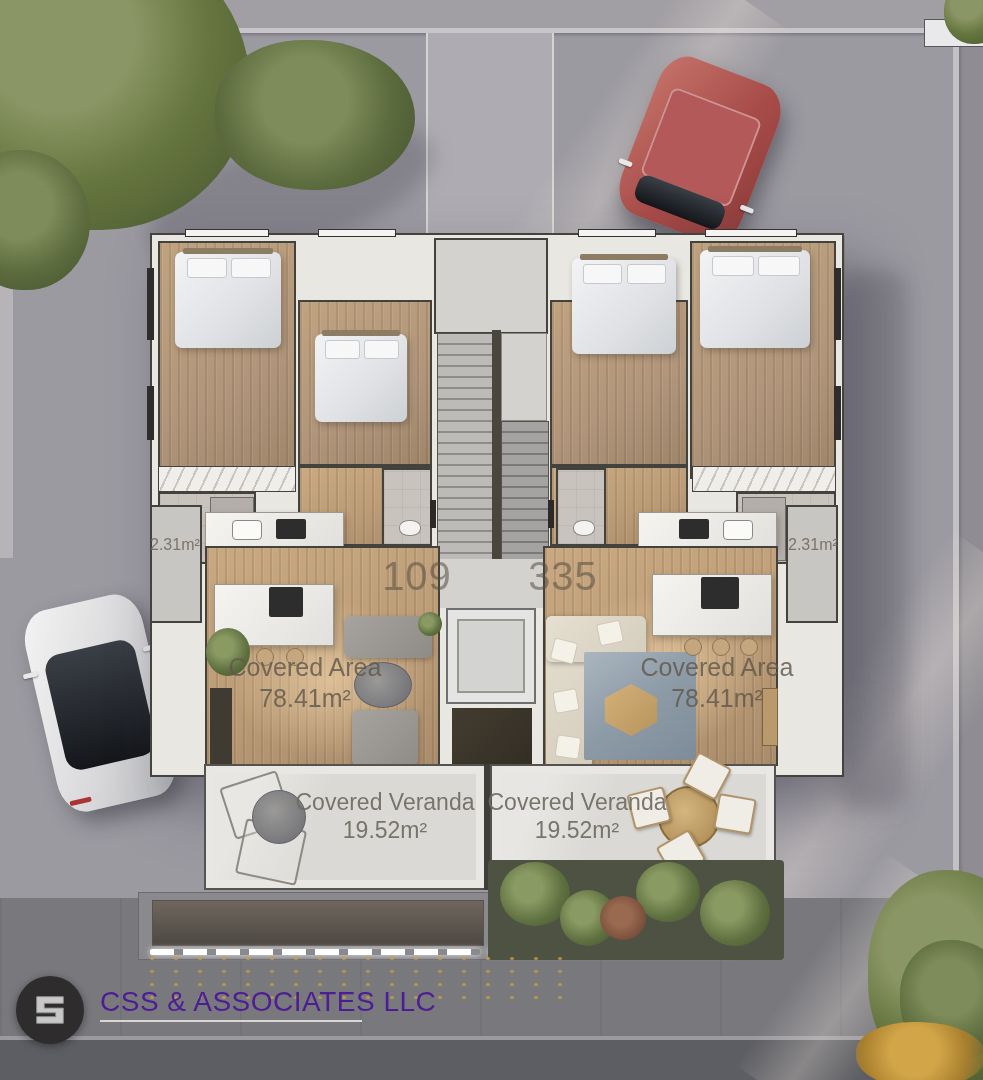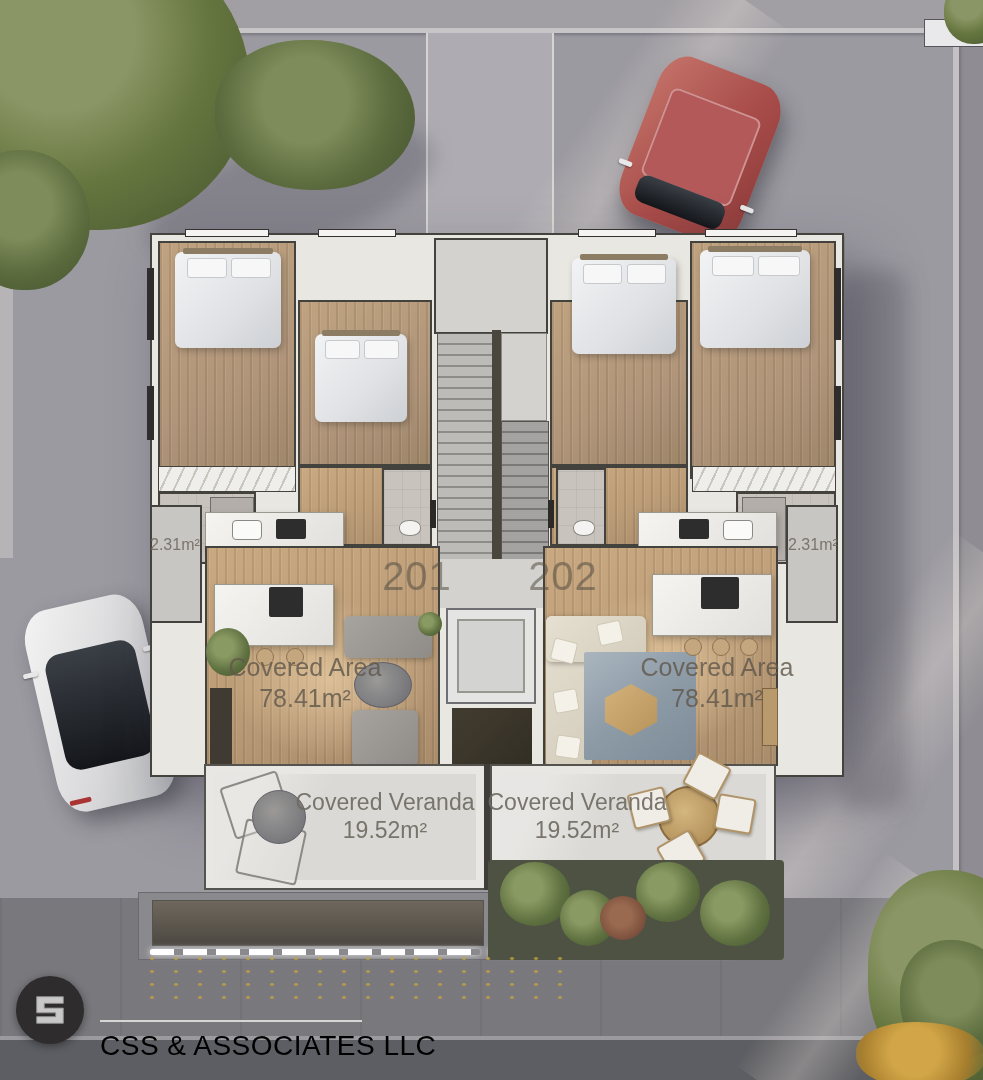--- a/index.html
+++ b/index.html
@@ -86,21 +86,21 @@
   .soil{background:#4e5243;border-radius:4px;}
   .leaves{background-image:radial-gradient(#c9a23f 2px,rgba(0,0,0,0) 2.6px);background-size:24px 13px;opacity:.75;}
   
   .lbl{color:rgba(96,88,76,.82);text-align:center;line-height:1.22;}
   .lbl-big{font-size:25px;}
   .lbl-unit{font-size:40px;color:rgba(84,76,66,.55);letter-spacing:1px;}
   .lbl-ver{color:rgba(112,107,99,.92);font-size:23px;}
   .lbl-balc{font-size:16px;color:rgba(110,102,92,.85);}
   
   .logo-circle{background:#2e2c2d;border-radius:50%;box-shadow:0 2px 8px rgba(0,0,0,.4);}
-  .brand{color:#000000;font-size:28px;letter-spacing:.5px;white-space:nowrap;margin-top:44px;}
+  .brand{color:#4c1d95;font-size:28px;letter-spacing:.5px;white-space:nowrap;}
   .brandrule{background:#d8d6d4;}
   .tagline{color:#e7e5e3;font-size:14px;letter-spacing:1.4px;display:flex;gap:16px;white-space:nowrap;}
 </style>
 </head>
 <body>
 
 <div id="stage">
 
   <div class="abs topband"></div>
   <div class="abs topline"></div>
@@ -283,22 +283,22 @@
   <div class="abs plant p-green" style="left:560px;top:890px;width:56px;height:56px;"></div>
   <div class="abs plant p-green" style="left:636px;top:862px;width:64px;height:60px;"></div>
   <div class="abs plant p-green" style="left:700px;top:880px;width:70px;height:66px;"></div>
   <div class="abs plant" style="left:600px;top:896px;width:46px;height:44px;background:radial-gradient(circle at 45% 45%,#9a6a50 0 30%,#7a4f3c 70%,rgba(90,60,45,0) 100%);"></div>
   <div class="abs leaves" style="left:140px;top:952px;width:430px;height:54px;"></div>
 
   <div class="abs canopy c1" style="left:868px;top:870px;width:170px;height:215px;"></div>
   <div class="abs canopy c2" style="left:900px;top:940px;width:110px;height:120px;"></div>
   <div class="abs canopy corange" style="left:856px;top:1022px;width:130px;height:66px;"></div>
 
-  <div class="abs lbl lbl-unit" style="left:382px;top:552px;width:70px;">201</div>
-  <div class="abs lbl lbl-unit" style="left:528px;top:552px;width:70px;">202</div>
+  <div class="abs lbl lbl-unit" style="left:382px;top:552px;width:70px;">109</div>
+  <div class="abs lbl lbl-unit" style="left:528px;top:552px;width:70px;">335</div>
 
   <div class="abs lbl lbl-big" style="left:210px;top:652px;width:190px;">
     <div>Covered Area</div>
     <div>78.41m²</div>
   </div>
   <div class="abs lbl lbl-big" style="left:622px;top:652px;width:190px;">
     <div>Covered Area</div>
     <div>78.41m²</div>
   </div>
 

